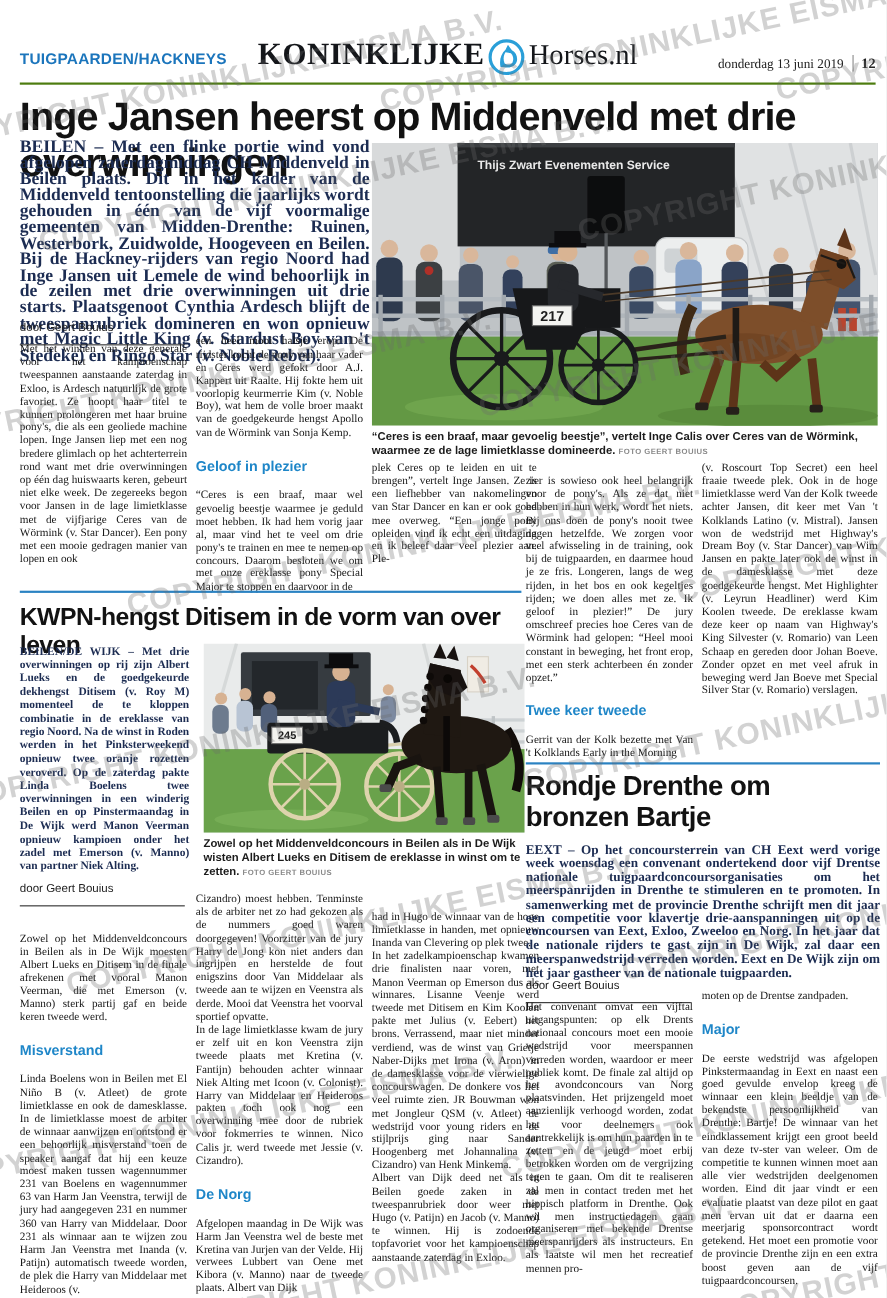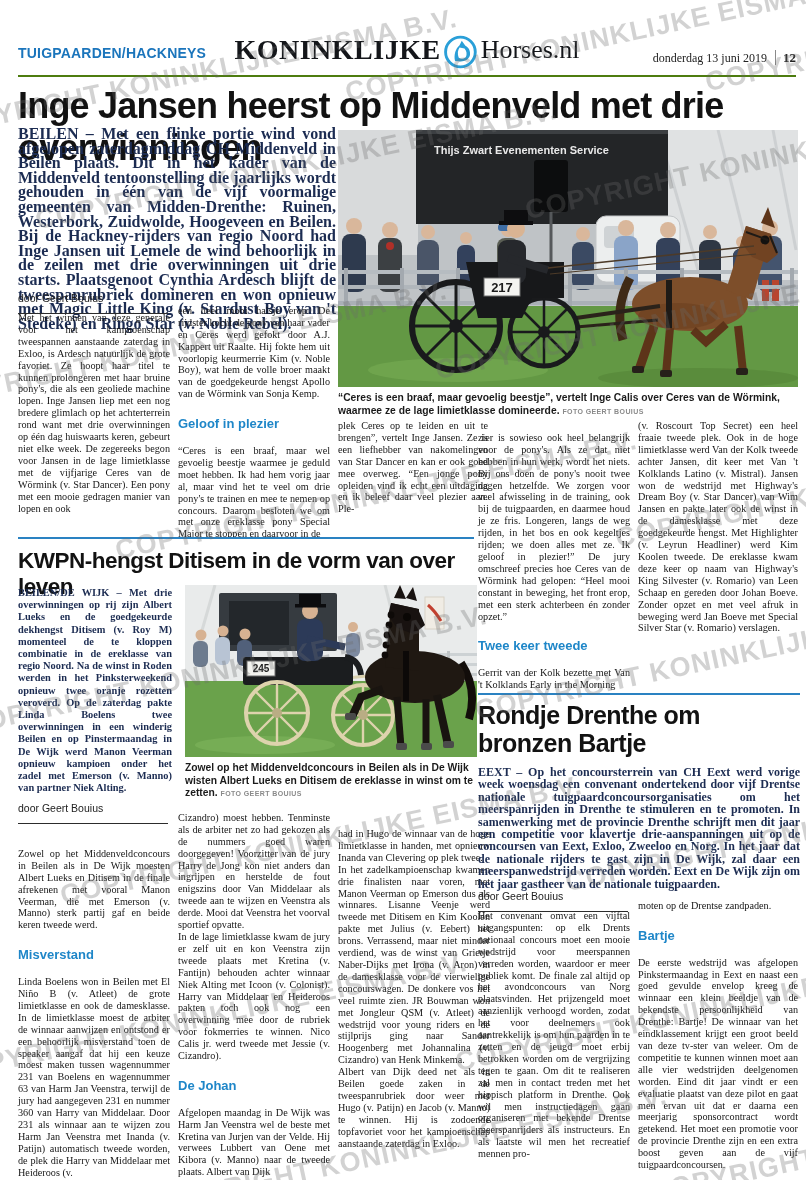--- a/index.html
+++ b/index.html
@@ -361,33 +361,33 @@
   </div>
 
   <div class="body c-a2c1">
     <div>Zowel op het Middenveldconcours in Beilen als in De Wijk moesten Albert Lueks en Ditisem in de finale afrekenen met vooral Manon Veerman, die met Emerson (v. Manno) sterk partij gaf en beide keren tweede werd.</div>
     <div class="subhead">Misverstand</div>
     <div>Linda Boelens won in Beilen met El Niño B (v. Atleet) de grote limietklasse en ook de damesklasse. In de limietklasse moest de arbiter de winnaar aanwijzen en ontstond er een behoorlijk misverstand toen de speaker aangaf dat hij een keuze moest maken tussen wagennummer 231 van Boelens en wagennummer 63 van Harm Jan Veenstra, terwijl de jury had aangegeven 231 en nummer 360 van Harry van Middelaar. Door 231 als winnaar aan te wijzen zou Harm Jan Veenstra met Inanda (v. Patijn) automatisch tweede worden, de plek die Harry van Middelaar met Heideroos (v.</div>
   </div>
   <div class="body c-a2c2">
     <div>Cizandro) moest hebben. Tenminste als de arbiter net zo had gekozen als de nummers goed waren doorgegeven! Voorzitter van de jury Harry de Jong kon niet anders dan ingrijpen en herstelde de fout enigszins door Van Middelaar als tweede aan te wijzen en Veenstra als derde. Mooi dat Veenstra het voorval sportief opvatte.
 In de lage limietklasse kwam de jury er zelf uit en kon Veenstra zijn tweede plaats met Kretina (v. Fantijn) behouden achter winnaar Niek Alting met Icoon (v. Colonist). Harry van Middelaar en Heideroos pakten toch ook nog een overwinning mee door de rubriek voor fokmerries te winnen. Nico Calis jr. werd tweede met Jessie (v. Cizandro).</div>
-    <div class="subhead">De Johan</div>
+    <div class="subhead">De Norg</div>
     <div>Afgelopen maandag in De Wijk was Harm Jan Veenstra wel de beste met Kretina van Jurjen van der Velde. Hij verwees Lubbert van Oene met Kibora (v. Manno) naar de tweede plaats. Albert van Dijk</div>
   </div>
   <div class="body c-a2c3">had in Hugo de winnaar van de hoge limietklasse in handen, met opnieuw Inanda van Clevering op plek twee.
 In het zadelkampioenschap kwamen drie finalisten naar voren, met Manon Veerman op Emerson dus als winnares. Lisanne Veenje werd tweede met Ditisem en Kim Koolen pakte met Julius (v. Eebert) het brons. Verrassend, maar niet minder verdiend, was de winst van Grietje Naber-Dijks met Irona (v. Aron) in de damesklasse voor de vierwielige concourswagen. De donkere vos liet veel ruimte zien. JR Bouwman won met Jongleur QSM (v. Atleet) de wedstrijd voor young riders en de stijlprijs ging naar Sander Hoogenberg met Johannalina (v. Cizandro) van Henk Minkema.
 Albert van Dijk deed net als in Beilen goede zaken in de tweespanrubriek door weer met Hugo (v. Patijn) en Jacob (v. Manno) te winnen. Hij is zodoende topfavoriet voor het kampioenschap aanstaande zaterdag in Exloo.</div>
 
   <h2 class="headline h-art3" style="margin:0;">
     <span style="display:block">Rondje Drenthe om</span>
     <span style="display:block">bronzen Bartje</span>
   </h2>
   <div class="lead lead3">EEXT – Op het concoursterrein van CH Eext werd vorige week woensdag een convenant ondertekend door vijf Drentse nationale tuigpaardconcoursorganisaties om het meerspanrijden in Drenthe te stimuleren en te promoten. In samenwerking met de provincie Drenthe schrijft men dit jaar een competitie voor klavertje drie-aanspanningen uit op de concoursen van Eext, Exloo, Zweeloo en Norg. In het jaar dat de nationale rijders te gast zijn in De Wijk, zal daar een meerspanwedstrijd verreden worden. Eext en De Wijk zijn om het jaar gastheer van de nationale tuigpaarden.</div>
   <div class="byline byl3"><span>door Geert Bouius</span></div>
   <div class="body c-a3c1">Het convenant omvat een vijftal uitgangspunten: op elk Drents nationaal concours moet een mooie wedstrijd voor meerspannen verreden worden, waardoor er meer publiek komt. De finale zal altijd op het avondconcours van Norg plaatsvinden. Het prijzengeld moet aanzienlijk verhoogd worden, zodat het voor deelnemers ook aantrekkelijk is om hun paarden in te zetten en de jeugd moet erbij betrokken worden om de vergrijzing tegen te gaan. Om dit te realiseren zal men in contact treden met het hippisch platform in Drenthe. Ook wil men instructiedagen gaan organiseren met bekende Drentse meerspanrijders als instructeurs. En als laatste wil men het recreatief mennen pro-</div>
   <div class="body c-a3c2">
     <div>moten op de Drentse zandpaden.</div>
-    <div class="subhead">Bartje</div>
+    <div class="subhead">Major</div>
     <div>De eerste wedstrijd was afgelopen Pinkstermaandag in Eext en naast een goed gevulde envelop kreeg de winnaar een klein beeldje van de bekendste persoonlijkheid van Drenthe: Bartje! De winnaar van het eindklassement krijgt een groot beeld van deze tv-ster van weleer. Om de competitie te kunnen winnen moet aan alle vier wedstrijden deelgenomen worden. Eind dit jaar vindt er een evaluatie plaatst van deze pilot en gaat men ervan uit dat er daarna een meerjarig sponsorcontract wordt getekend. Het moet een promotie voor de provincie Drenthe zijn en een extra boost geven aan de vijf tuigpaardconcoursen.</div>
   </div>
 
 </div>
 
 </body></html>

